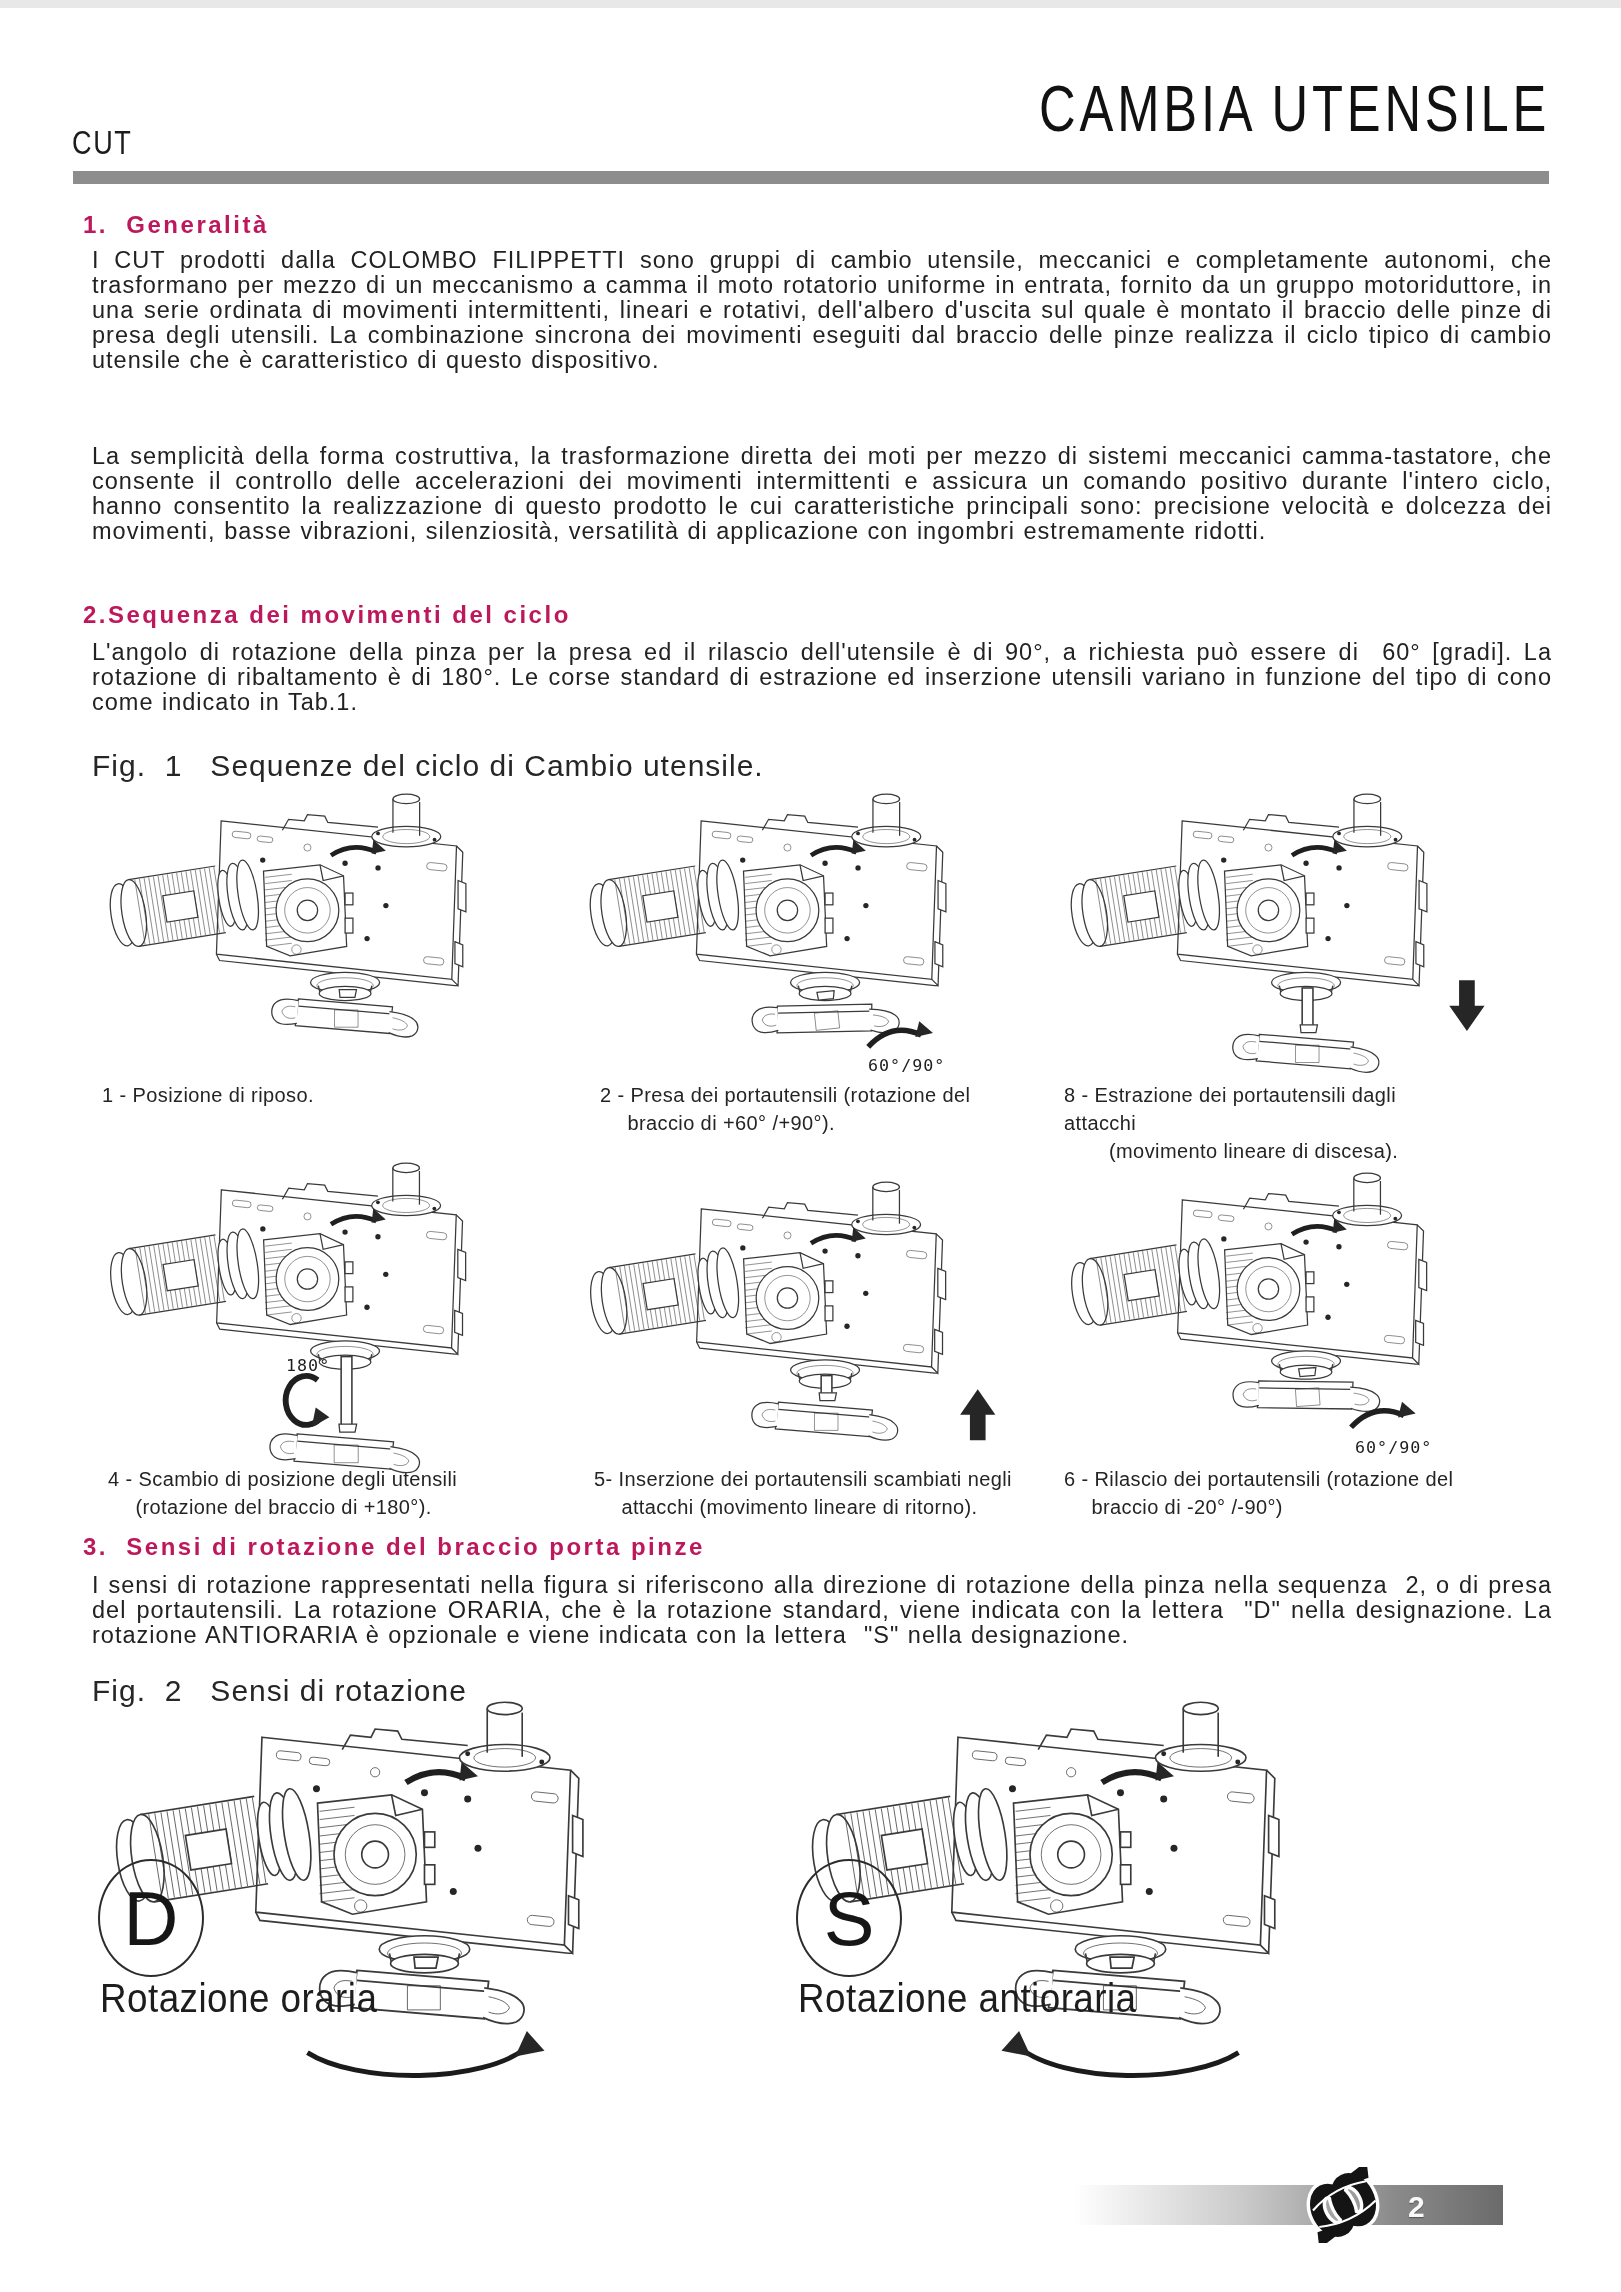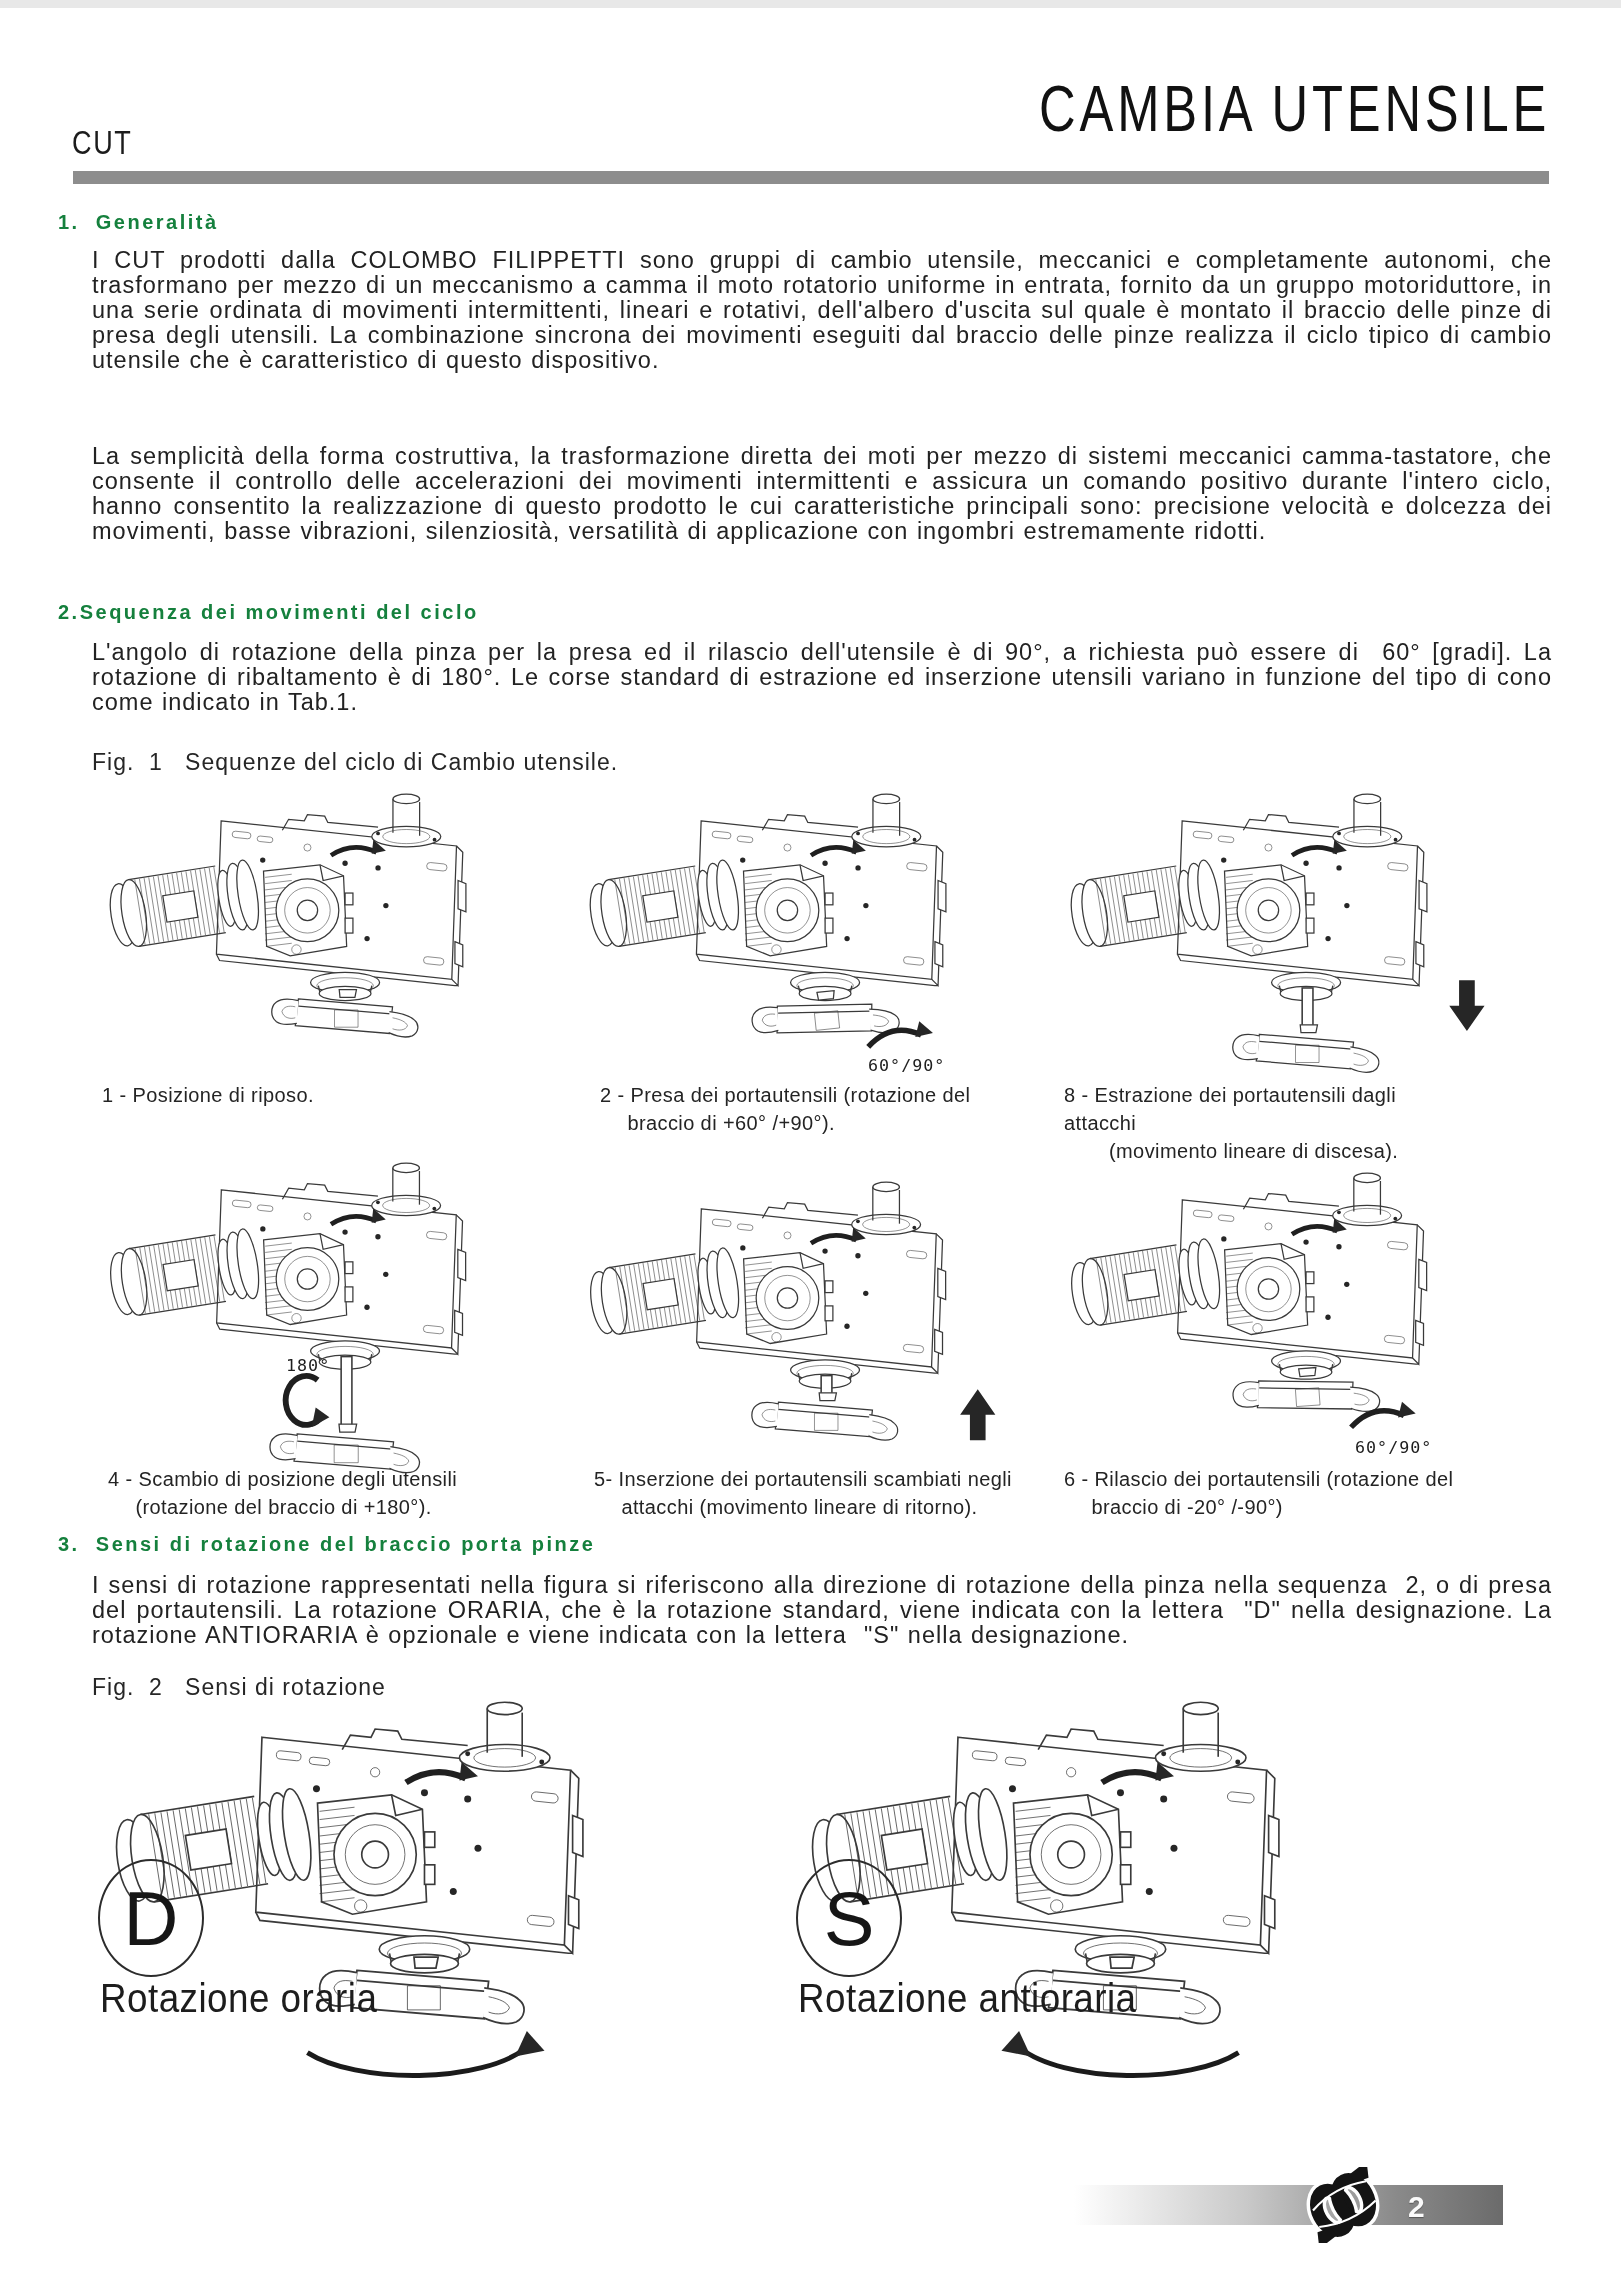--- a/index.html
+++ b/index.html
@@ -16,29 +16,29 @@
   .page-title{
     position:absolute;right:71px;top:63px;font-size:65px;font-weight:400;
     letter-spacing:4.9px;color:#111;transform:scaleX(.78);transform-origin:right bottom;
     white-space:nowrap;
   }
   .header-bar{
     position:absolute;left:73px;top:163px;width:1476px;height:12.7px;background:#8d8d8d;
   }
   
   .sec-heading{
-    position:absolute;left:58px;font-size:20px;font-weight:bold;color:#15803d;
+    position:absolute;left:83px;font-size:24px;font-weight:bold;color:#be185d;
     letter-spacing:2.5px;white-space:pre-wrap;
   }
   .body-par{
     position:absolute;left:92px;width:1460px;font-size:23.5px;line-height:25px;
     text-align:justify;letter-spacing:1px;word-spacing:1px;color:#222;white-space:pre-wrap;
   }
   .fig-label{
-    position:absolute;left:92px;font-size:23px;color:#262626;letter-spacing:1px;
+    position:absolute;left:92px;font-size:30px;color:#262626;letter-spacing:1px;
     white-space:pre-wrap;
   }
   
   .fig-cell{position:absolute;}
   .fig-cell svg{display:block;}
   .angle{
     position:absolute;font-family:"DejaVu Sans Mono",monospace;font-size:16.7px;
     letter-spacing:1px;color:#1e1e1e;white-space:nowrap;
   }
   .fig-cap{

